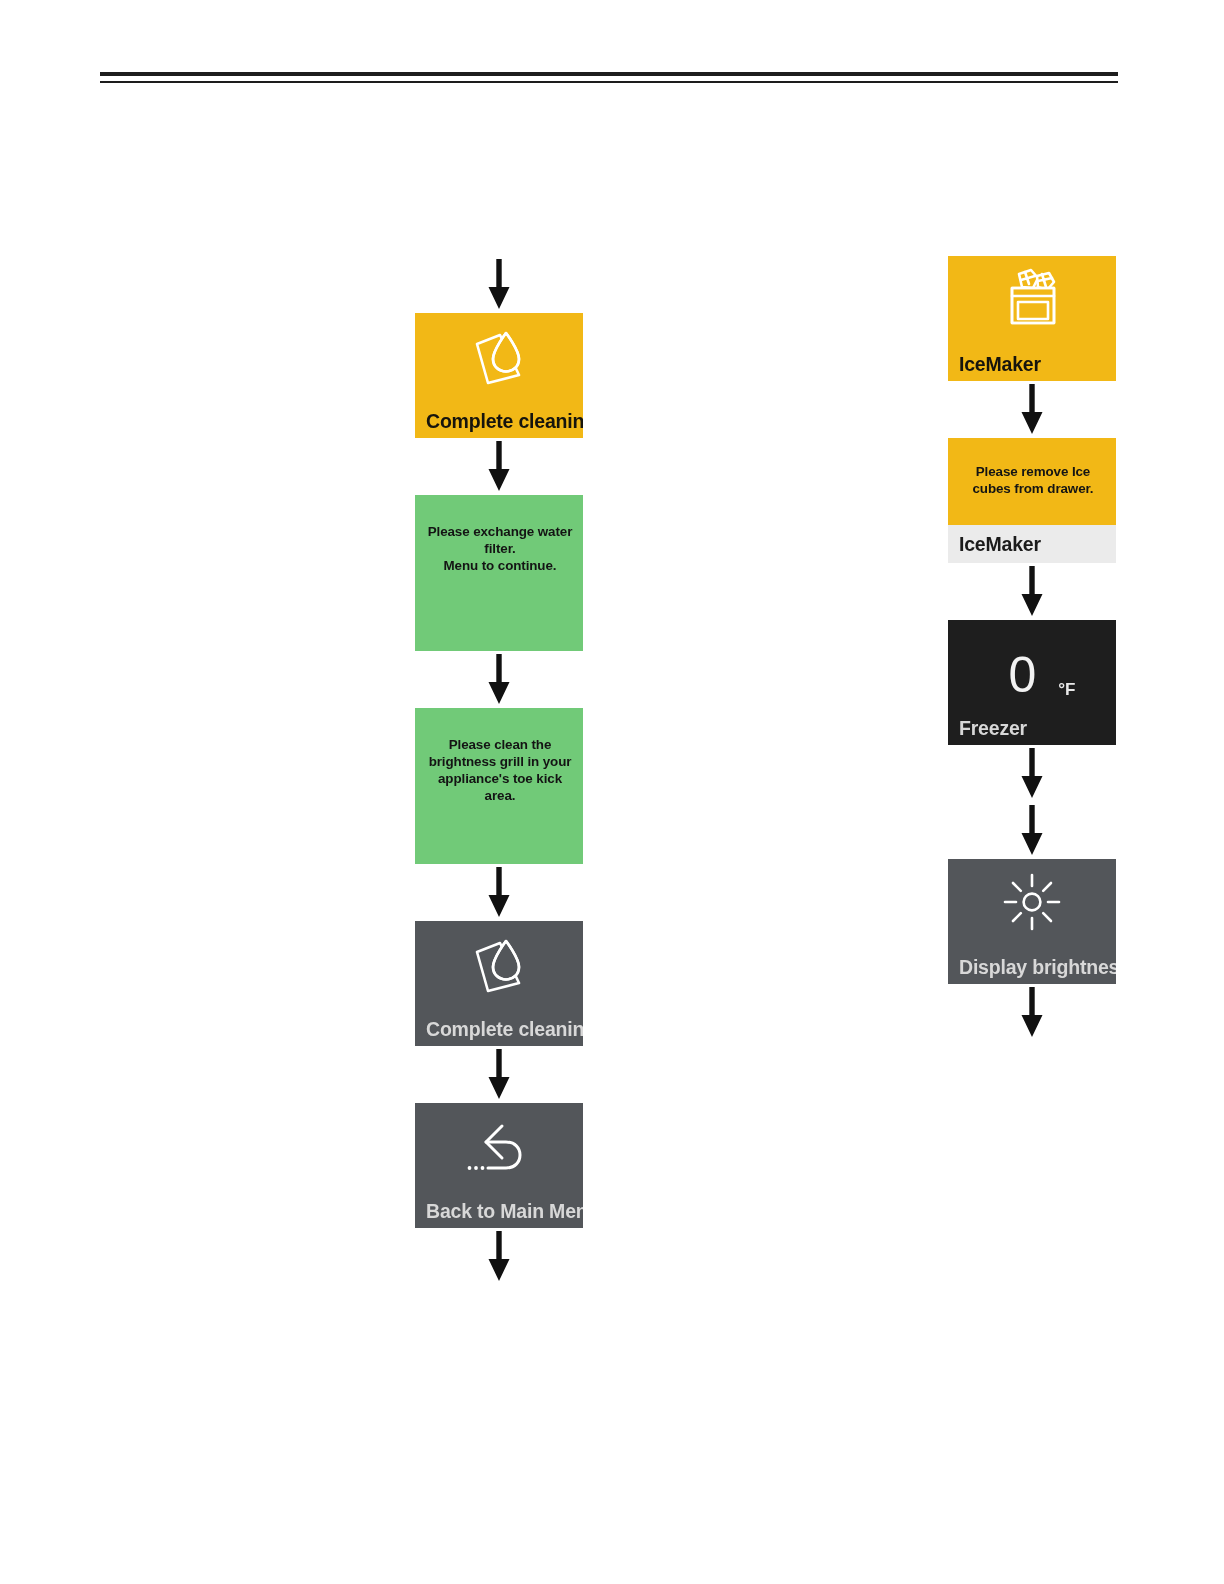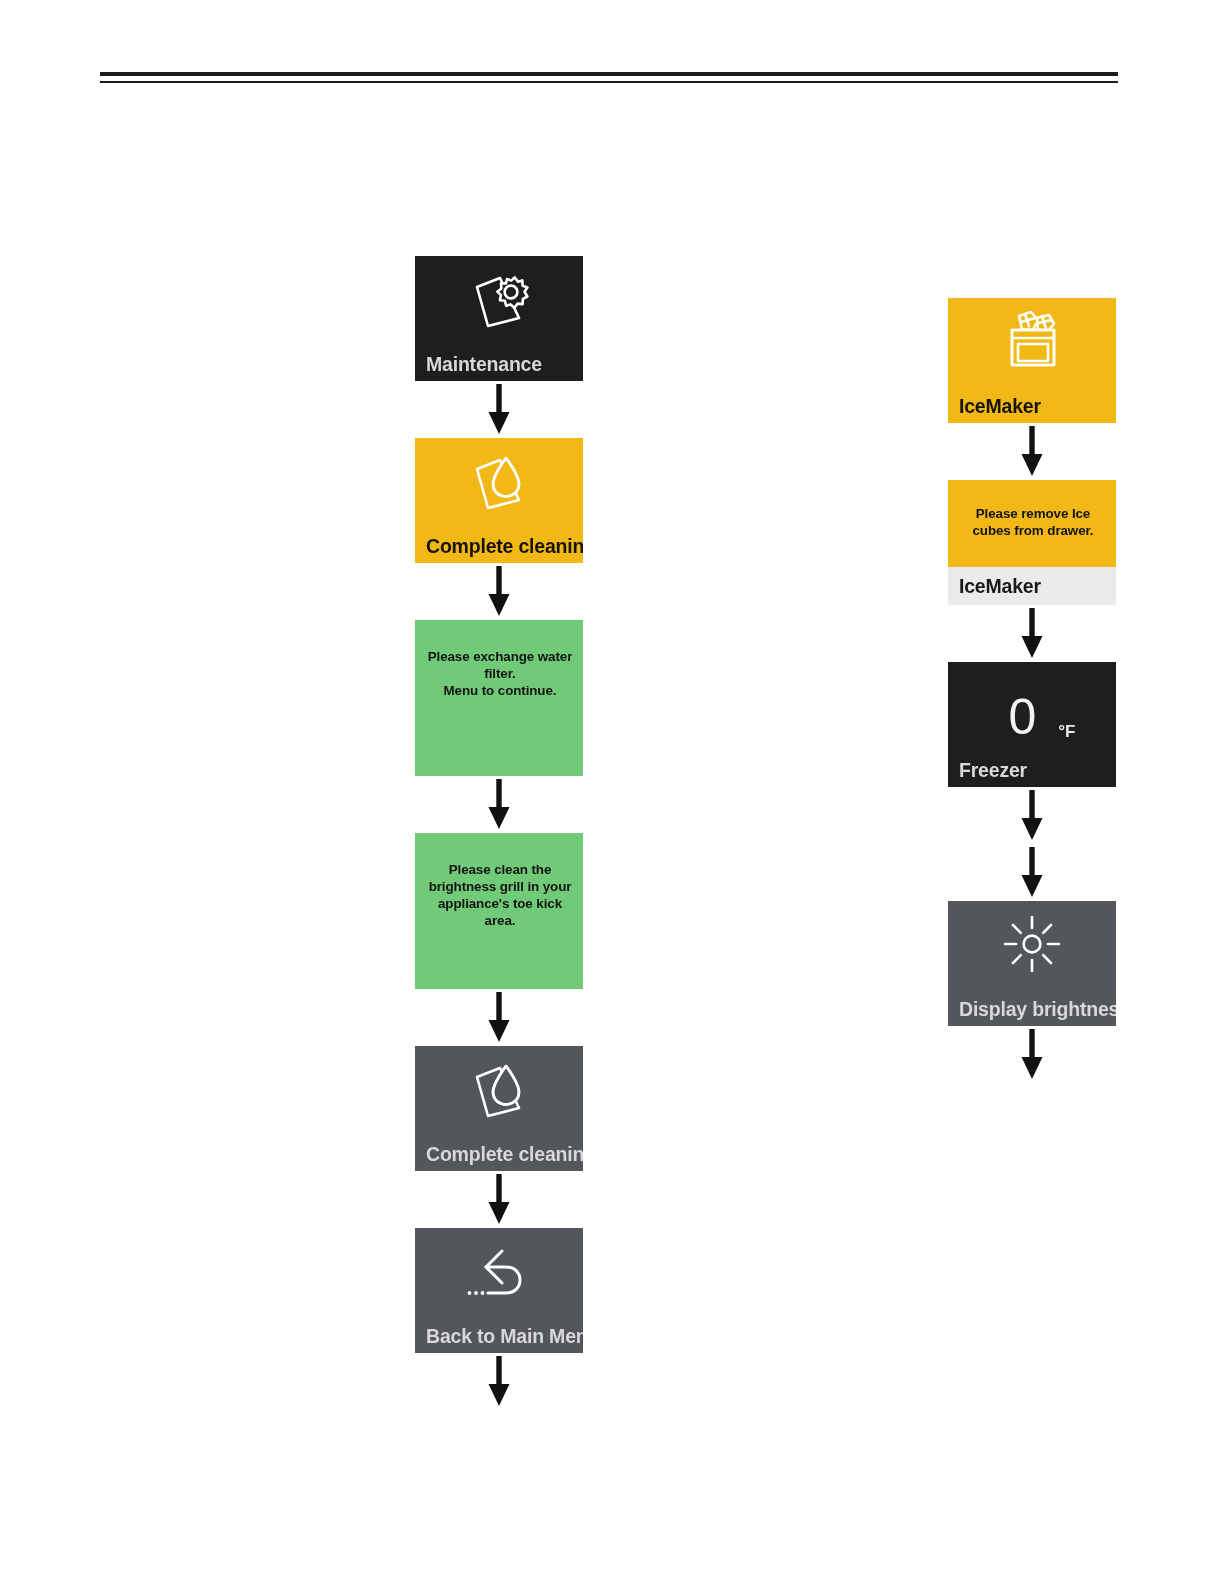--- a/index.html
+++ b/index.html
@@ -14,21 +14,21 @@
 
   
   .header-rules{position:absolute;left:100px;top:72px;width:1018px;}
   .rule-thick{height:4px;background:#1d1d1d;}
   .rule-gap{height:5px;}
   .rule-thin{height:2px;background:#1d1d1d;}
 
   
   .col{position:absolute;width:168px;}
   .col-left{left:415px;top:256px;}
-  .col-right{left:948px;top:256px;margin-top:42px;}
+  .col-right{left:948px;top:256px;}
 
   .tile{
     width:168px;
     position:relative;
     box-sizing:border-box;
     overflow:hidden;
   }
   .tile-dark{background:#1e1e1e;}
   .tile-yellow{background:#f2b816;}
   .tile-green{background:#71ca78;}
@@ -122,34 +122,20 @@
 <div class="page">
 
   <div class="header-rules">
     <div class="rule-thick"></div>
     <div class="rule-gap"></div>
     <div class="rule-thin"></div>
   </div>
 
   <div class="col col-left">
 
-    <div class="tile tile-dark tile-h-icon">
-      <div class="tile-icon">
-        <svg width="74" height="70" viewBox="0 0 74 70">
-          <g fill="none" stroke="#ffffff" stroke-width="2.6" stroke-linejoin="round" stroke-linecap="round">
-            <path d="M15 21 L38 12 L57 52 L26 60 Z"></path>
-          </g>
-          <g transform="translate(45,30)">
-            <path fill="#1e1e1e" stroke="#ffffff" stroke-width="2.6" stroke-linejoin="round" d="M0,-17 L4.2,-15.4 L7.6,-18.6 L11.1,-14.2 L15.3,-15.6 L15.6,-10.2 L20.4,-8.6 L17.5,-4.2 L20.4,0.5 L15.8,3 L15.6,8.3 L10.6,7.6 L7.4,11.7 L3.6,8.4 L-0.8,9.8 L-2.1,4.8 L-7.1,4.2 L-6.1,-0.8 L-9.6,-4.3 L-5.6,-7.5 L-6,-12.6 L-1,-12.6 Z"></path>
-            <circle cx="4" cy="-4" r="6.4" fill="none" stroke="#ffffff" stroke-width="2.6"></circle>
-          </g>
-        </svg>
-      </div>
-      <div class="tile-label label-light">Maintenance</div>
-    </div>
 
     <div class="arrow">
       <svg width="34" height="52" viewBox="0 0 34 52">
         <path d="M14.3 0 H19.7 V28 H27.5 L17 50 L6.5 28 H14.3 Z" fill="#111111"></path>
       </svg>
     </div>
 
     <div class="tile tile-yellow tile-h-icon">
       <div class="tile-icon">
         <svg width="74" height="70" viewBox="0 0 74 70">

